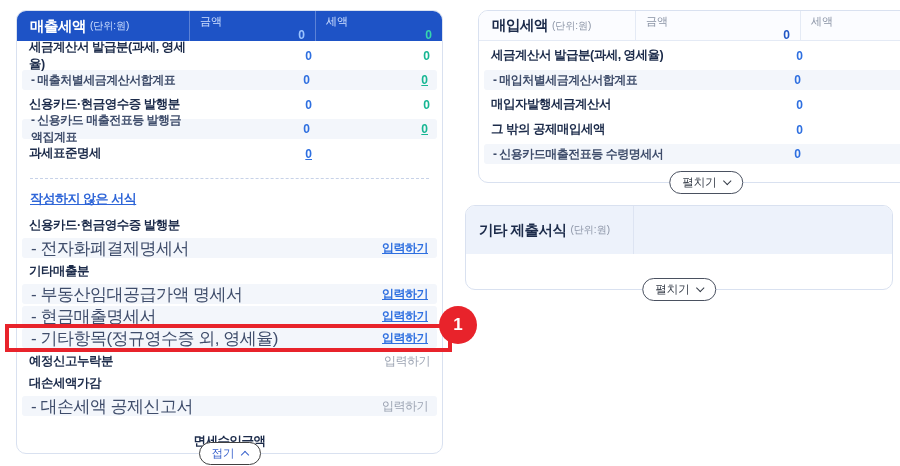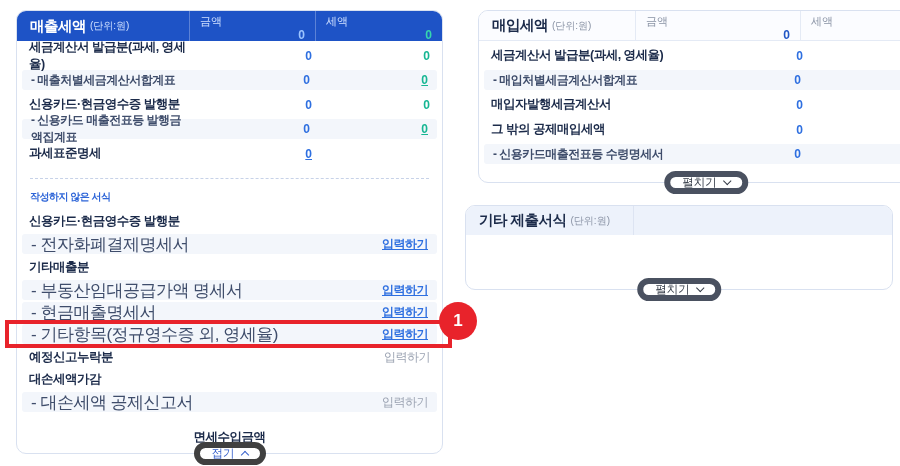--- a/index.html
+++ b/index.html
@@ -42,50 +42,50 @@
   .row.main { height:25px; }
   .row .lbl { flex:1; font-size:12.5px; font-weight:bold; color:#1c2b4a; letter-spacing:-0.5px; }
   .row.sub { height:20px; margin:2px 5px; background:#f3f6fb; border-radius:3px; padding:0 9px; }
   .row.sub .lbl { font-weight:bold; font-size:12px; color:#3f4d6b; }
   .val { width:118px; text-align:right; font-size:12px; font-weight:bold; letter-spacing:0; }
   .val.blue { color:#2e6fe0; }
   .val.teal { color:#17b693; }
   .u-link { text-decoration:underline; cursor:pointer; }
 
   .dashed { border-top:1px dashed #c7d2e8; margin:12px 13px 0; }
-  .sec-title { font-size:10px; font-weight:bold; color:#2f66d8; padding:11px 13px 6px; letter-spacing:-0.5px; }
+  .sec-title { font-size:13px; font-weight:bold; color:#2f66d8; padding:11px 13px 6px; letter-spacing:-0.5px;text-decoration:underline; }
 
   .grp-label { display:flex; align-items:center; height:22px; padding:0 12px; }
   .grp-label .lbl { flex:1; font-size:12.5px; font-weight:bold; color:#1c2b4a; letter-spacing:-0.5px; }
   .item { display:flex; align-items:center; height:20px; margin:2px 5px; background:#f3f6fb; border-radius:3px; padding:0 9px; }
   .item .lbl { flex:1; font-size:17px; color:#3f4d6b; letter-spacing:-0.5px; }
   .action { font-size:12px; font-weight:bold; color:#2e6fe0; text-decoration:underline; cursor:pointer; letter-spacing:-0.5px; }
   .action.disabled { color:#9aa2b1; text-decoration:none; cursor:default; font-weight:normal; }
   .mt4 { margin-top:17px;flex-direction:column; }
 
   
   .pill { position:absolute; left:50%; bottom:-12px; transform:translateX(-50%);
-          display:flex; align-items:center; gap:7px; background:#fff; border:6px solid #404040;
+          display:flex; align-items:center; gap:7px; background:#fff; border:1px solid #404040;
           color:#3a63cc; border-radius:12px; height:23px; padding:0 12px; font-size:11.5px;
           font-family:inherit; cursor:pointer; white-space:nowrap; }
   .pill.dark { border-color:#4a5160; color:#333a46; }
   .chev { width:6px; height:6px; border-left:1.6px solid currentColor; border-bottom:1.6px solid currentColor; display:inline-block; }
   .chev.up   { transform:rotate(135deg); margin-top:3px; }
   .chev.down { transform:rotate(-45deg); margin-top:-3px; }
 
   
   .hl { position:relative; }
   .hl::after { content:""; position:absolute; left:-17px; right:-15px; top:-4px; bottom:-4px;
                border:4px solid #e8232b; z-index:3; pointer-events:none; }
   .badge { position:absolute; right:-40px; top:-22px; width:38px; height:38px; border-radius:50%;
            background:#e8232b; color:#fff; font-size:17px; font-weight:bold;
            display:flex; align-items:center; justify-content:center; z-index:4; }
 
   
-  .ohead { display:flex; align-items:stretch; height:29px; background:#edf2fb; border-radius:9px 9px 0 0; }
+  .ohead { display:flex; align-items:stretch; height:48px; background:#edf2fb; border-radius:9px 9px 0 0; }
   .ohead .ph-title { flex:0 0 167px; }
   .ohead .ph-title .t { color:#1c2b4a; }
   .ohead .ph-title .u { color:#8a93a5; }
   .ohead .ocol { flex:1; border-left:1px solid #dde4f2; }
 </style>
 </head>
 <body>
 
 <div class="stage">
 

